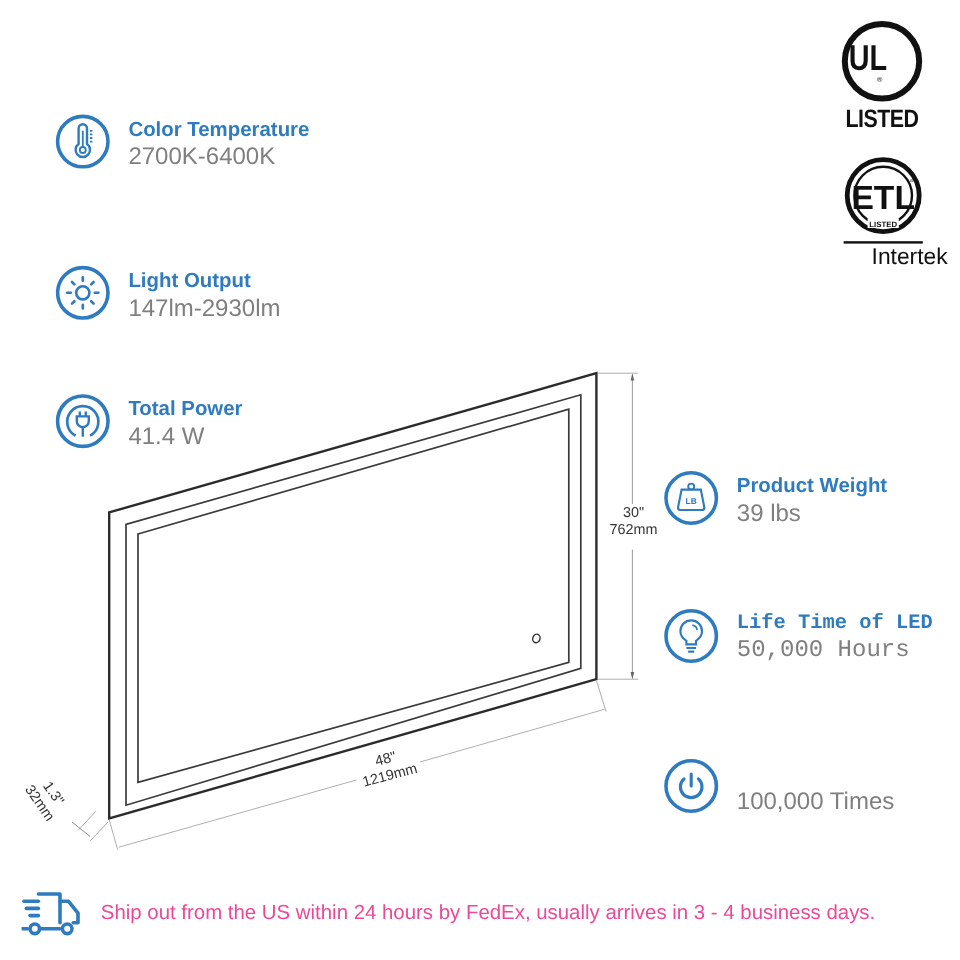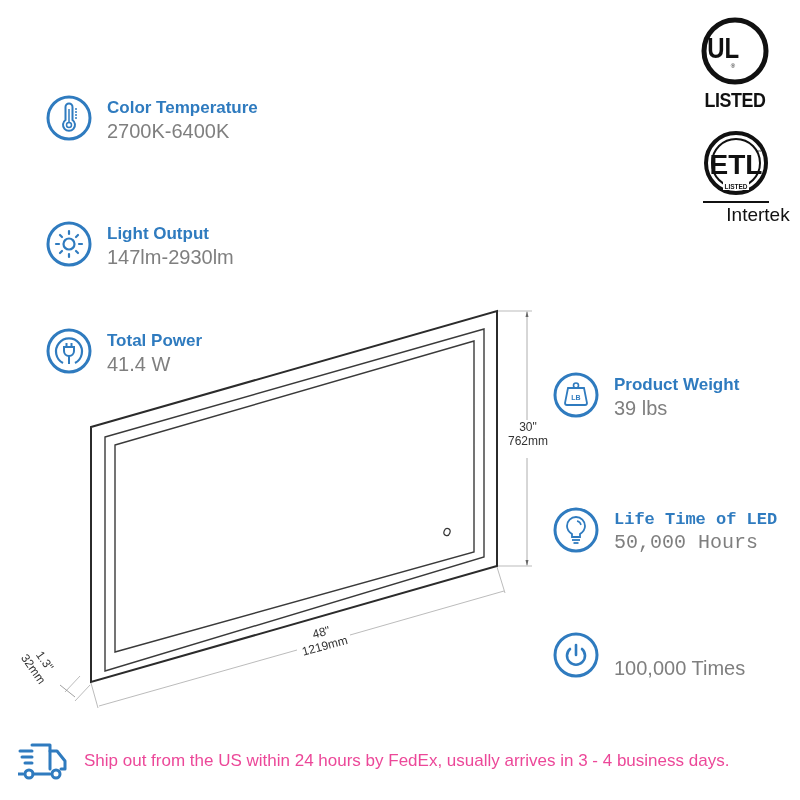--- a/index.html
+++ b/index.html
@@ -110,21 +110,21 @@
         <line x1="25.5" y1="15" x2="25.5" y2="19"></line>
         <line x1="23" y1="28" x2="23" y2="36"></line>
       </g>
   </svg>
   <div class="text">
     <div class="title">Total Power</div>
     <div class="value">41.4 W</div>
   </div>
 </div>
 
-<div class="spec" style="left:553px; top:372px;">
+<div class="spec" style="left:553px; top:392px;">
   <svg class="icon" viewBox="0 0 46 46">
     <circle cx="23" cy="23" r="21" fill="none" stroke="#2f7bbf" stroke-width="3"></circle>
     <circle cx="23" cy="13.5" r="2.5" fill="none" stroke="#2f7bbf" stroke-width="1.6"></circle>
     <path d="M15 16 h16 l3 15 a2 2 0 0 1 -2 2 h-18 a2 2 0 0 1 -2 -2 z" fill="none" stroke="#2f7bbf" stroke-width="1.8"></path>
     <text x="23" y="28" text-anchor="middle" font-size="7" font-weight="bold" fill="#2f7bbf" font-family="Liberation Sans, sans-serif">LB</text>
   </svg>
   <div class="text">
     <div class="title">Product Weight</div>
     <div class="value">39 lbs</div>
   </div>

